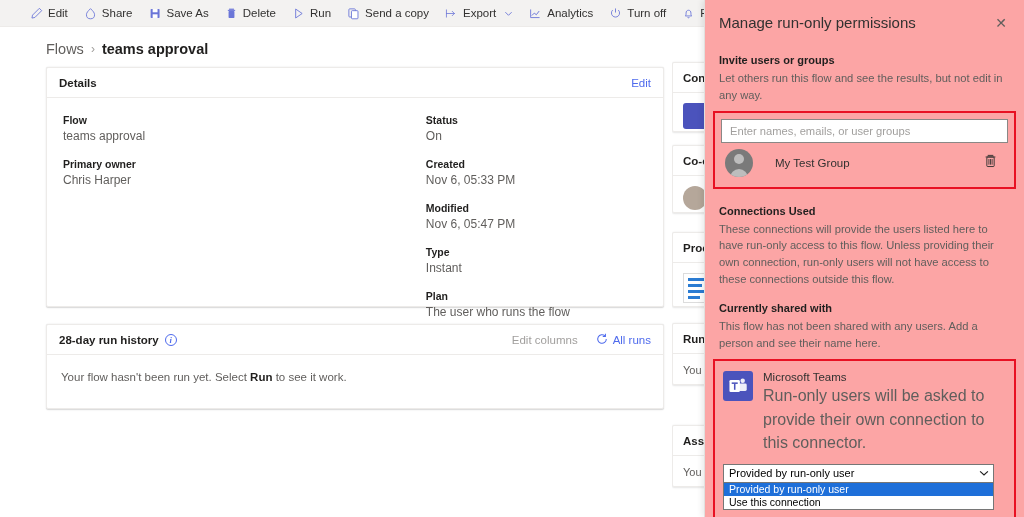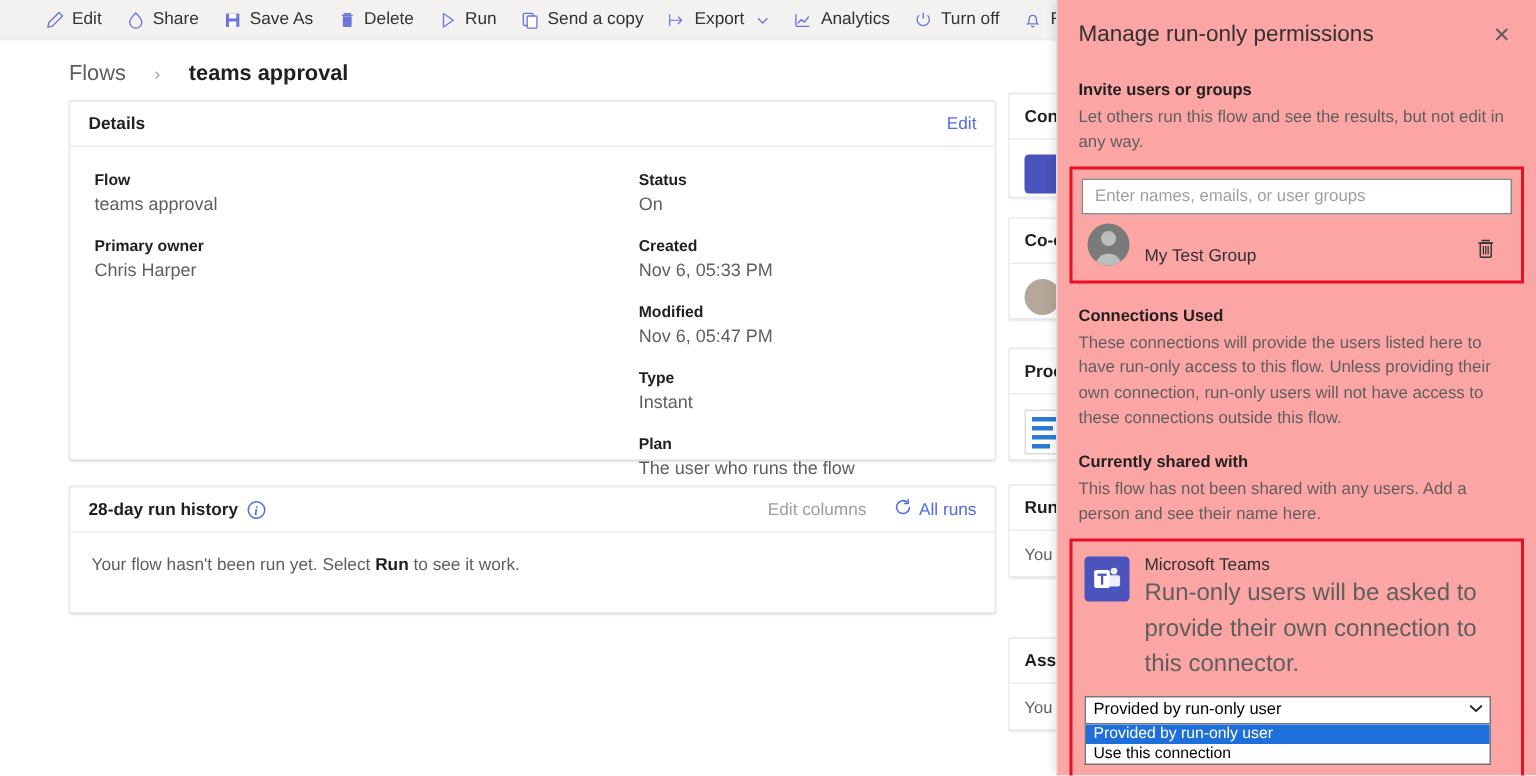--- a/index.html
+++ b/index.html
@@ -27,21 +27,21 @@
     height: 27px; padding: 0 8px;
     font-size: 11.5px; color: #323130; white-space: nowrap;
     cursor: default;
   }
   .cmd-item .ico { width: 13px; height: 13px; display: inline-flex; align-items: center; justify-content: center; }
   .cmd-item svg { display: block; }
   .chev { width: 9px; height: 9px; margin-left: 3px; }
 
   
   .content { position: absolute; top: 27px; left: 0; width: 700px; height: 490px; background: #fff; padding: 0; }
-  .breadcrumb { display: flex; align-items: center; gap: 19px; padding: 14px 0 0 46px; }
+  .breadcrumb { display: flex; align-items: center; gap: 7px; padding: 14px 0 0 46px; }
   .bc-root { font-size: 14.5px; color: #605e5c; }
   .bc-sep { font-size: 12px; color: #a19f9d; }
   .bc-current { font-size: 14.5px; color: #201f1e; font-weight: 600; }
 
   .card {
     position: absolute; left: 46px; width: 618px;
     background: #fff;
     border: 1px solid #edebe9;
     border-radius: 2px;
     box-shadow: 0 0.6px 1.8px rgba(0,0,0,0.10), 0 0.3px 0.9px rgba(0,0,0,0.07);
@@ -103,21 +103,21 @@
   .p-label { font-size: 11px; font-weight: 700; color: #201f1e; margin-bottom: 4px; }
   .p-text { font-size: 11.2px; color: #605e5c; line-height: 1.5; }
 
   .redbox { border: 2px solid #e81123; }
 
   .pill-input {
     height: 24px; border: 1px solid #8a8886; background: #fff;
     display: flex; align-items: center; padding: 0 8px;
     font-size: 11.2px; color: #a19f9d;
   }
-  .person-row { display: flex; align-items: flex-end; gap: 10px; padding: 6px 4px 4px 4px; }
+  .person-row { display: flex; align-items: center; gap: 22px; padding: 6px 4px 4px 4px; }
   .avatar {
     width: 28px; height: 28px; border-radius: 50%; background: #7a7a7a;
     position: relative; overflow: hidden; flex: 0 0 auto;
   }
   .avatar .ahead { position: absolute; left: 50%; top: 5px; transform: translateX(-50%);
     width: 10px; height: 10px; border-radius: 50%; background: #bdbdbd; }
   .avatar .abody { position: absolute; left: 50%; bottom: -4px; transform: translateX(-50%);
     width: 18px; height: 12px; border-radius: 9px 9px 0 0; background: #bdbdbd; }
   .person-name { font-size: 11.5px; color: #323130; flex: 1; }
 

